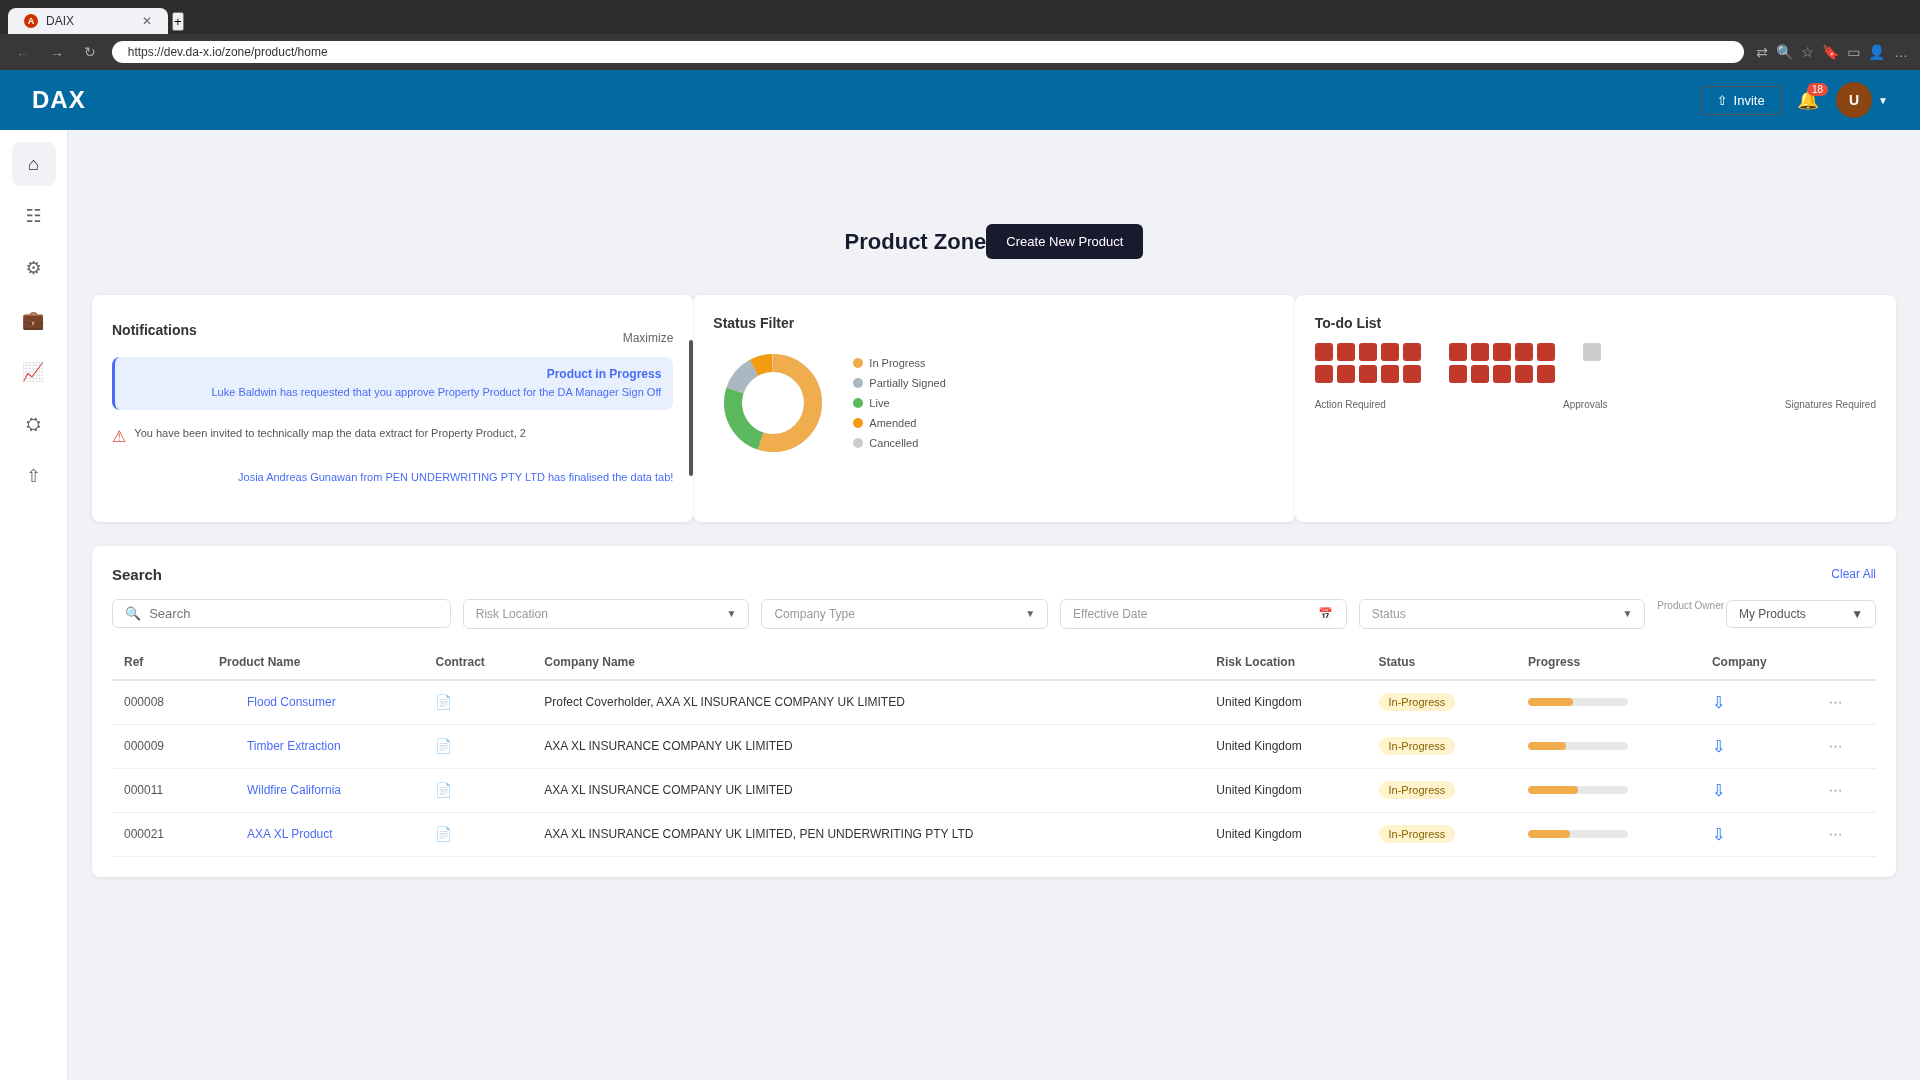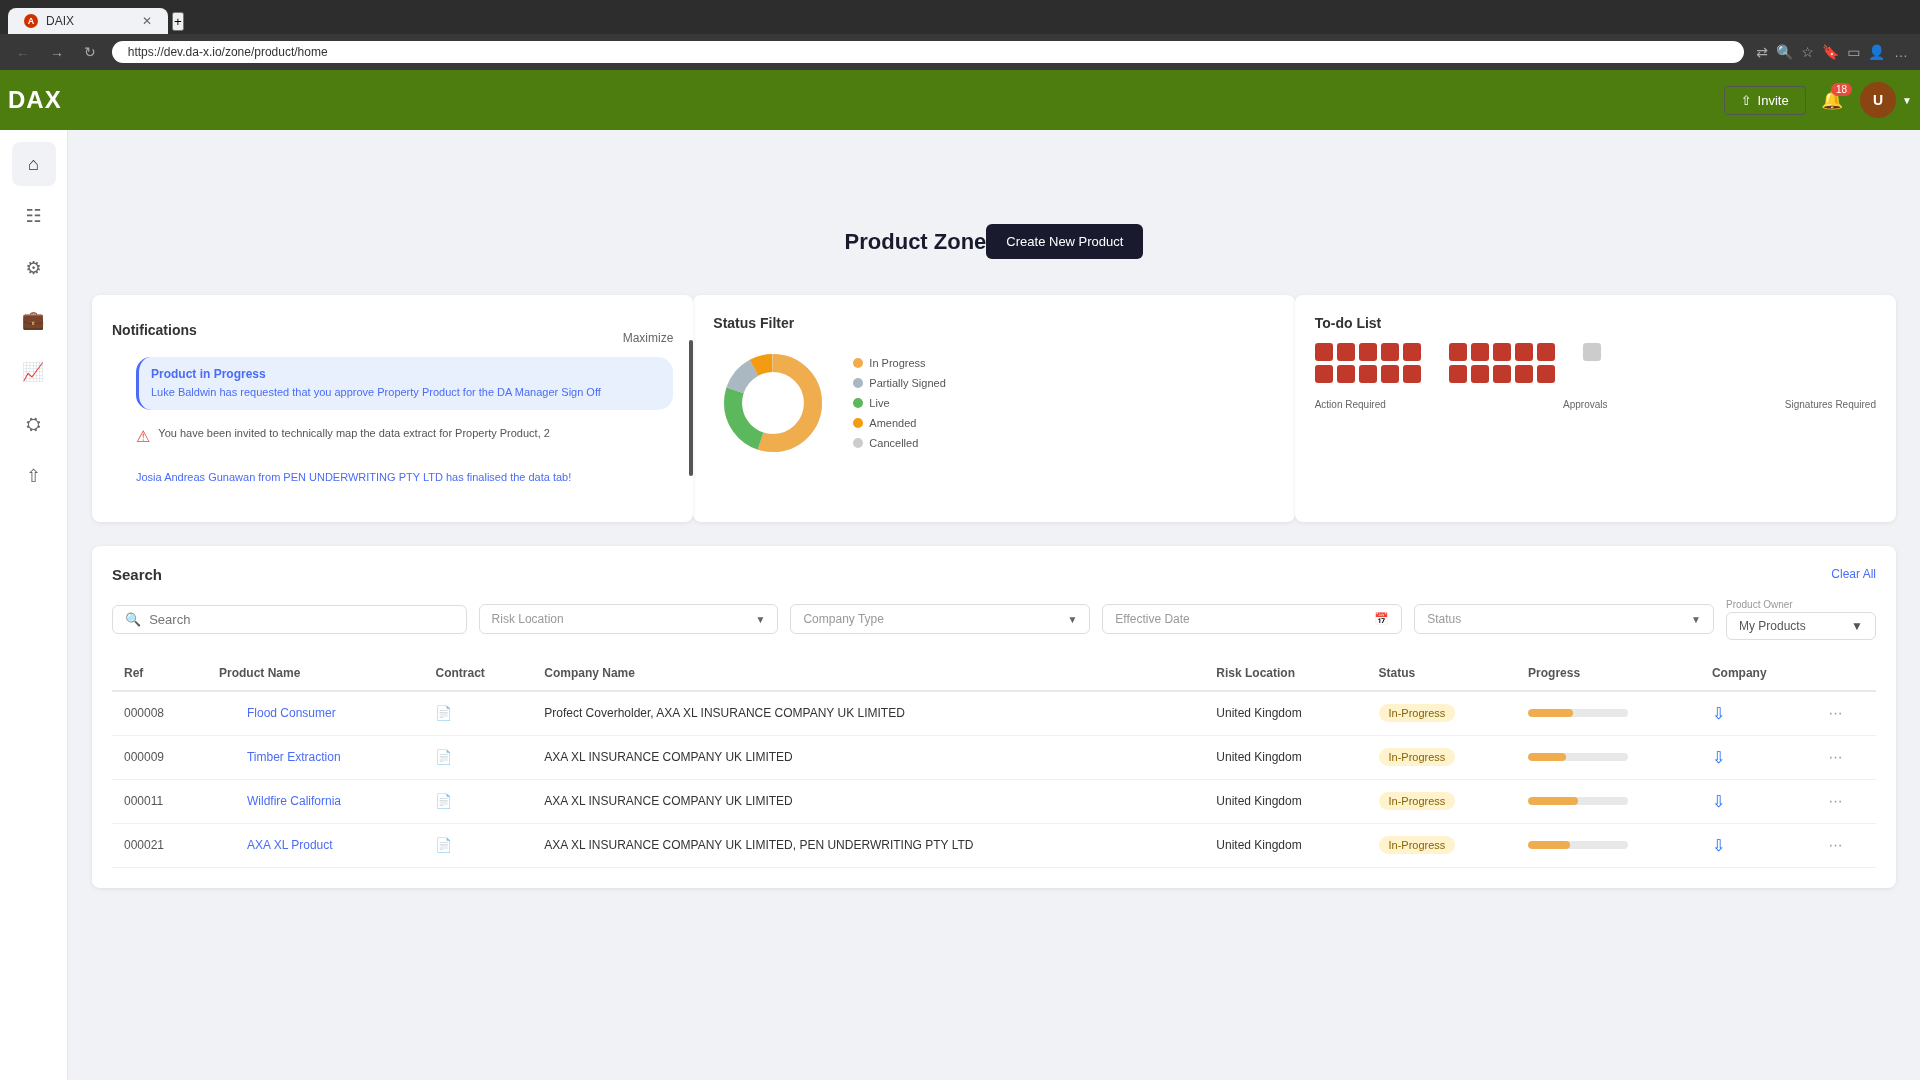--- a/index.html
+++ b/index.html
@@ -11,21 +11,21 @@
     .browser-tab { background: #f0f2f5; border-radius: 8px 8px 0 0; padding: 6px 16px; display: flex; align-items: center; gap: 8px; font-size: 12px; color: #333; min-width: 160px; }
     .browser-tab .tab-icon { width: 14px; height: 14px; background: #cc3300; border-radius: 50%; display: flex; align-items: center; justify-content: center; color: white; font-size: 9px; font-weight: bold; }
     .browser-tab .tab-close { margin-left: auto; color: #666; cursor: pointer; }
     .browser-nav { background: #383838; height: 40px; display: flex; align-items: center; padding: 0 12px; gap: 12px; }
     .nav-btn { background: none; border: none; color: #aaa; cursor: pointer; font-size: 14px; padding: 4px; }
     .nav-btn.disabled { opacity: 0.4; }
     .address-bar { flex: 1; background: #ffffff; border-radius: 20px; padding: 4px 16px; font-size: 12px; color: #333; display: flex; align-items: center; }
     .nav-actions { display: flex; gap: 8px; align-items: center; color: #aaa; font-size: 14px; }
 
     
-    .top-nav { background: #4d7c0f; display: flex; align-items: center; padding: 0 8px; height: 60px; position: fixed; top: 70px; left: 0; right: 0; z-index: 100; }
+    .top-nav { background: #0369a1; display: flex; align-items: center; padding: 0 32px; height: 60px; position: fixed; top: 70px; left: 0; right: 0; z-index: 100; }
     .logo { color: white; font-size: 24px; font-weight: bold; letter-spacing: 1px; margin-right: auto; }
     .logo span { color: white; }
     .nav-right { display: flex; align-items: center; gap: 16px; }
     .invite-btn { border: 1px solid #555; background: transparent; color: white; padding: 6px 16px; border-radius: 4px; cursor: pointer; font-size: 13px; display: flex; align-items: center; gap: 6px; }
     .notif-btn { position: relative; color: white; font-size: 18px; cursor: pointer; }
     .notif-badge { position: absolute; top: -6px; right: -8px; background: #e74c3c; color: white; font-size: 10px; border-radius: 10px; padding: 1px 5px; }
     .avatar-wrap { display: flex; align-items: center; gap: 6px; cursor: pointer; }
     .avatar { width: 36px; height: 36px; border-radius: 50%; background: #8B4513; display: flex; align-items: center; justify-content: center; color: white; font-weight: bold; font-size: 14px; }
 
     
@@ -35,30 +35,30 @@
 
     
     .main-content { margin-left: 68px; margin-top: 130px; padding: 24px; flex: 1; overflow-y: auto; height: calc(1080px - 130px); background: #f0f2f5; }
 
     
     .page-header { display: flex; justify-content: center; align-items: center; margin-bottom: 36px; }
     .page-title { font-size: 22px; font-weight: 600; color: #1a1a2e; }
     .create-btn { background: #1a1a2e; color: white; border: none; padding: 10px 20px; border-radius: 6px; cursor: pointer; font-size: 13px; font-weight: 500; }
 
     
-    .dashboard-grid { display: grid; grid-template-columns: 1fr 1fr 1fr; margin-bottom: 24px; }
+    .dashboard-grid { display: grid; grid-template-columns: 1fr 1fr 1fr; margin-bottom: 24px; text-align: right; }
 
     
     .card { background: white; border-radius: 8px; padding: 20px; box-shadow: 0 1px 4px rgba(0,0,0,0.08); }
     .card-title { font-size: 14px; font-weight: 600; color: #333; margin-bottom: 12px; display: flex; justify-content: space-between; align-items: center; }
     .maximize-link { font-size: 12px; color: #666; cursor: pointer; font-weight: 400; margin-top: 16px; }
 
     
     .notifications-card { position: relative; overflow: hidden; }
-    .notification-item { padding: 10px 12px; border-radius: 15px; margin-bottom: 8px; cursor: pointer; margin-left: 24px; }
+    .notification-item { padding: 10px 12px; border-radius: 8px; margin-bottom: 8px; cursor: pointer; }
     .notification-item.highlighted { background: #e8f0fe; border-left: 3px solid #4a6cf7; }
     .notification-item.highlighted .notif-title { color: #4a6cf7; font-size: 12px; font-weight: 600; }
     .notification-item.highlighted .notif-body { color: #4a6cf7; font-size: 11px; margin-top: 4px; line-height: 1.4; }
     .notification-item.error-item { display: flex; align-items: flex-start; gap: 8px; padding: 8px 0; }
     .error-icon { color: #e74c3c; font-size: 16px; flex-shrink: 0; margin-top: 1px; }
     .notif-text-plain { font-size: 11px; color: #555; line-height: 1.4; }
     .notification-item.info-item { padding: 8px 0; }
     .info-text { color: #4a6cf7; font-size: 11px; line-height: 1.4; cursor: pointer; }
     .notif-scrollbar { position: absolute; right: 0; top: 20%; width: 4px; height: 60%; background: #555; border-radius: 2px; }
     .donut-container { display: flex; align-items: center; gap: 20px; }
@@ -73,21 +73,21 @@
     
     .search-section { background: white; border-radius: 8px; padding: 20px; box-shadow: 0 1px 4px rgba(0,0,0,0.08); }
     .search-header { display: flex; justify-content: space-between; align-items: center; margin-bottom: 16px; }
     .search-title { font-size: 15px; font-weight: 600; color: #333; }
     .clear-all { color: #4a6cf7; font-size: 12px; cursor: pointer; }
     .search-filters { display: flex; gap: 12px; margin-bottom: 16px; align-items: center; }
     .search-input-wrap { display: flex; align-items: center; gap: 8px; border: 1px solid #ddd; border-radius: 6px; padding: 6px 12px; flex: 1.2; }
     .search-input { border: none; outline: none; font-size: 13px; color: #999; width: 100%; }
     .filter-select { border: 1px solid #ddd; border-radius: 6px; padding: 7px 12px; font-size: 12px; color: #999; display: flex; align-items: center; justify-content: space-between; cursor: pointer; flex: 1; position: relative; }
     .filter-select .chevron { color: #666; font-size: 10px; margin-left: 8px; }
-    .product-owner-wrap { display: flex; flex-direction: column; gap: 2px; }
+    .product-owner-wrap { display: flex; flex-direction: row; gap: 2px; }
     .product-owner-label { font-size: 10px; color: #999; }
     .product-owner-select { border: 1px solid #ddd; border-radius: 6px; padding: 6px 12px; font-size: 12px; color: #555; display: flex; align-items: center; justify-content: space-between; cursor: pointer; min-width: 150px; }
 
     
     .table-wrap { overflow-x: auto; }
     table { width: 100%; border-collapse: collapse; }
     thead tr { border-bottom: 2px solid #e8e8e8; }
     th { text-align: left; padding: 10px 12px; font-size: 12px; font-weight: 600; color: #555; }
     td { padding: 12px; font-size: 12px; color: #333; border-bottom: 1px solid #f0f0f0; vertical-align: middle; }
     .ref-link { color: #555; }

